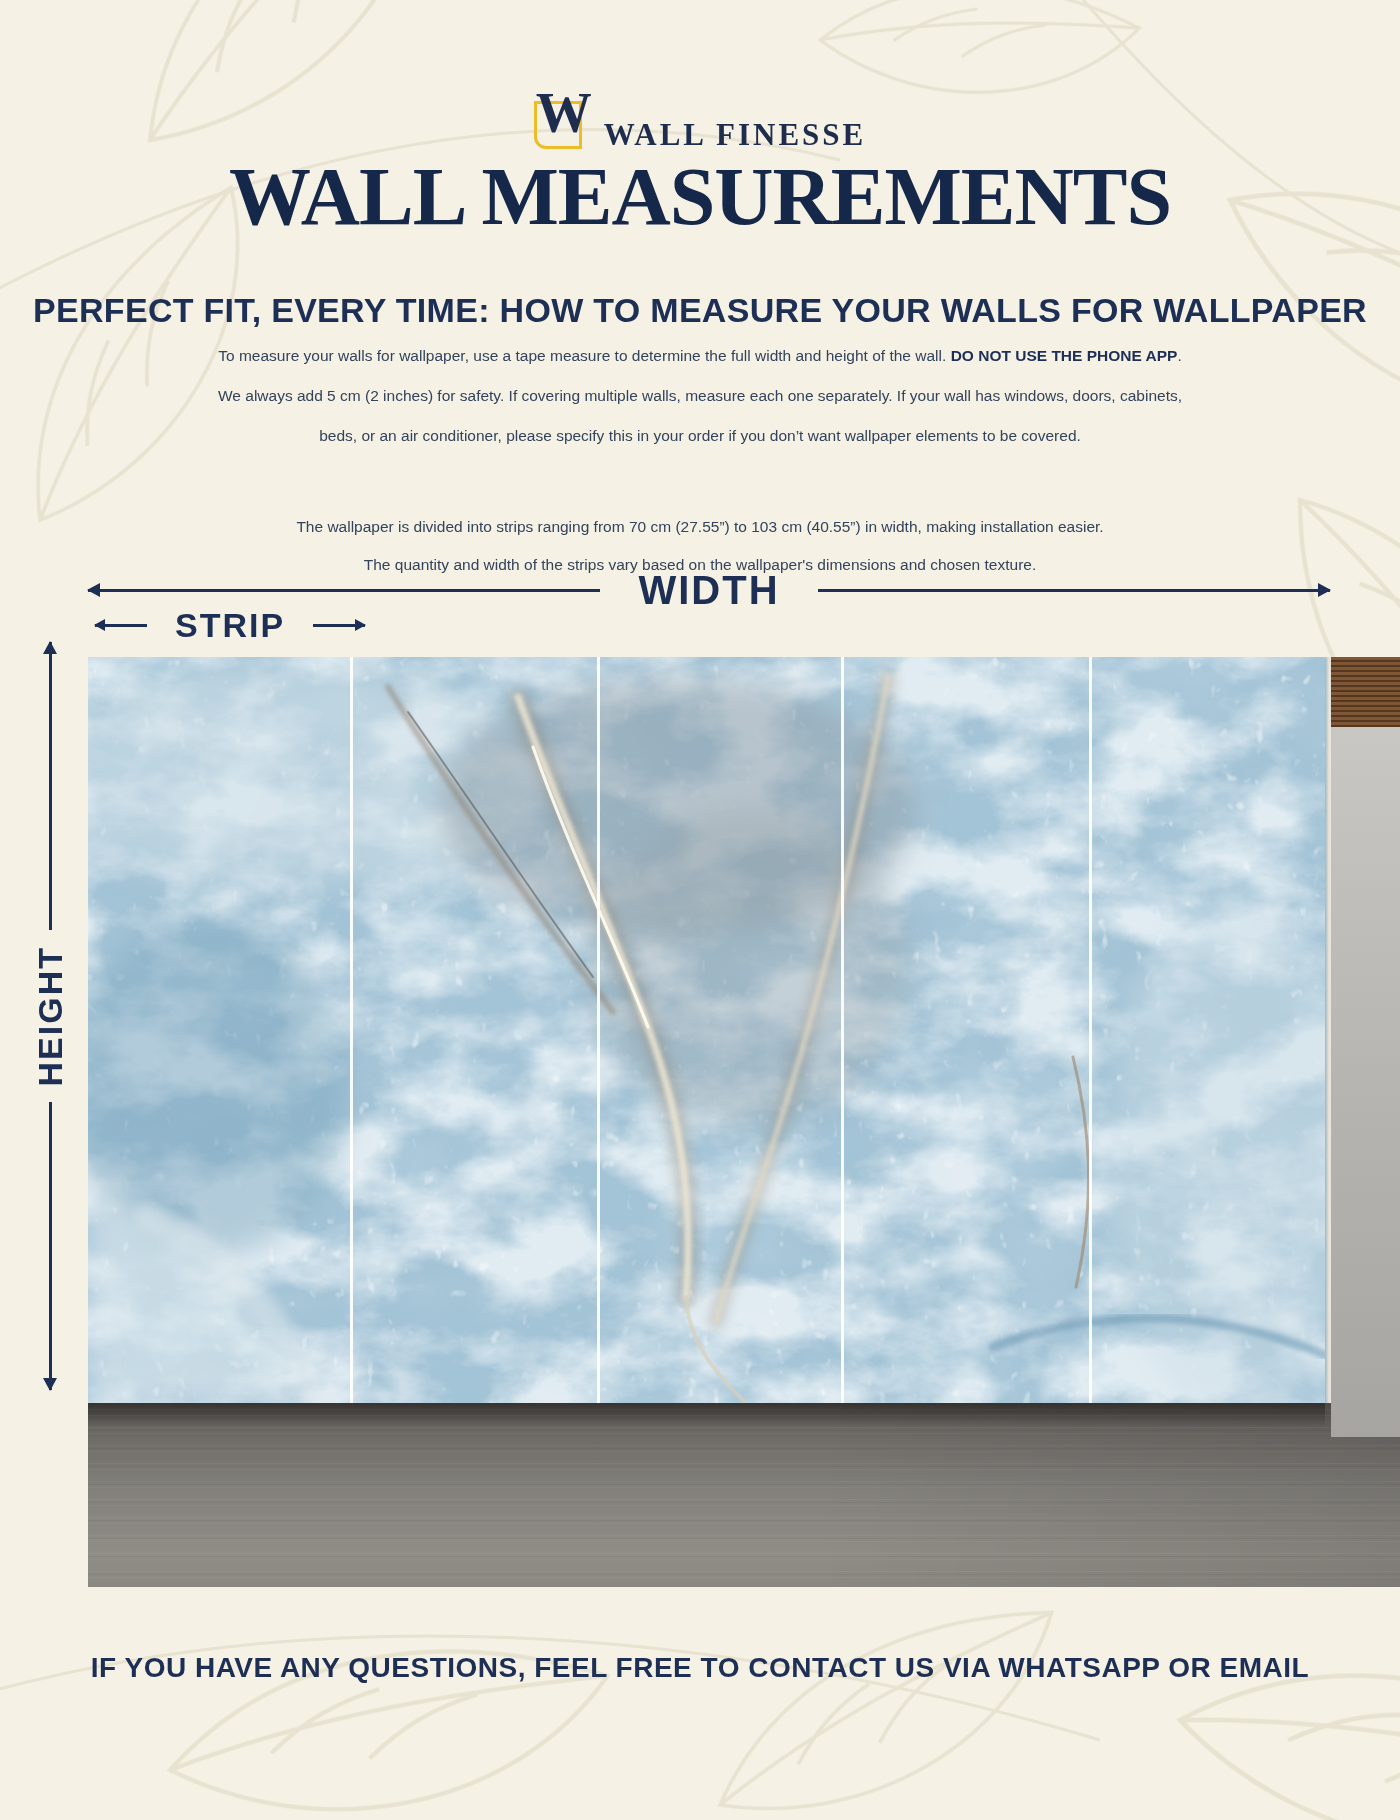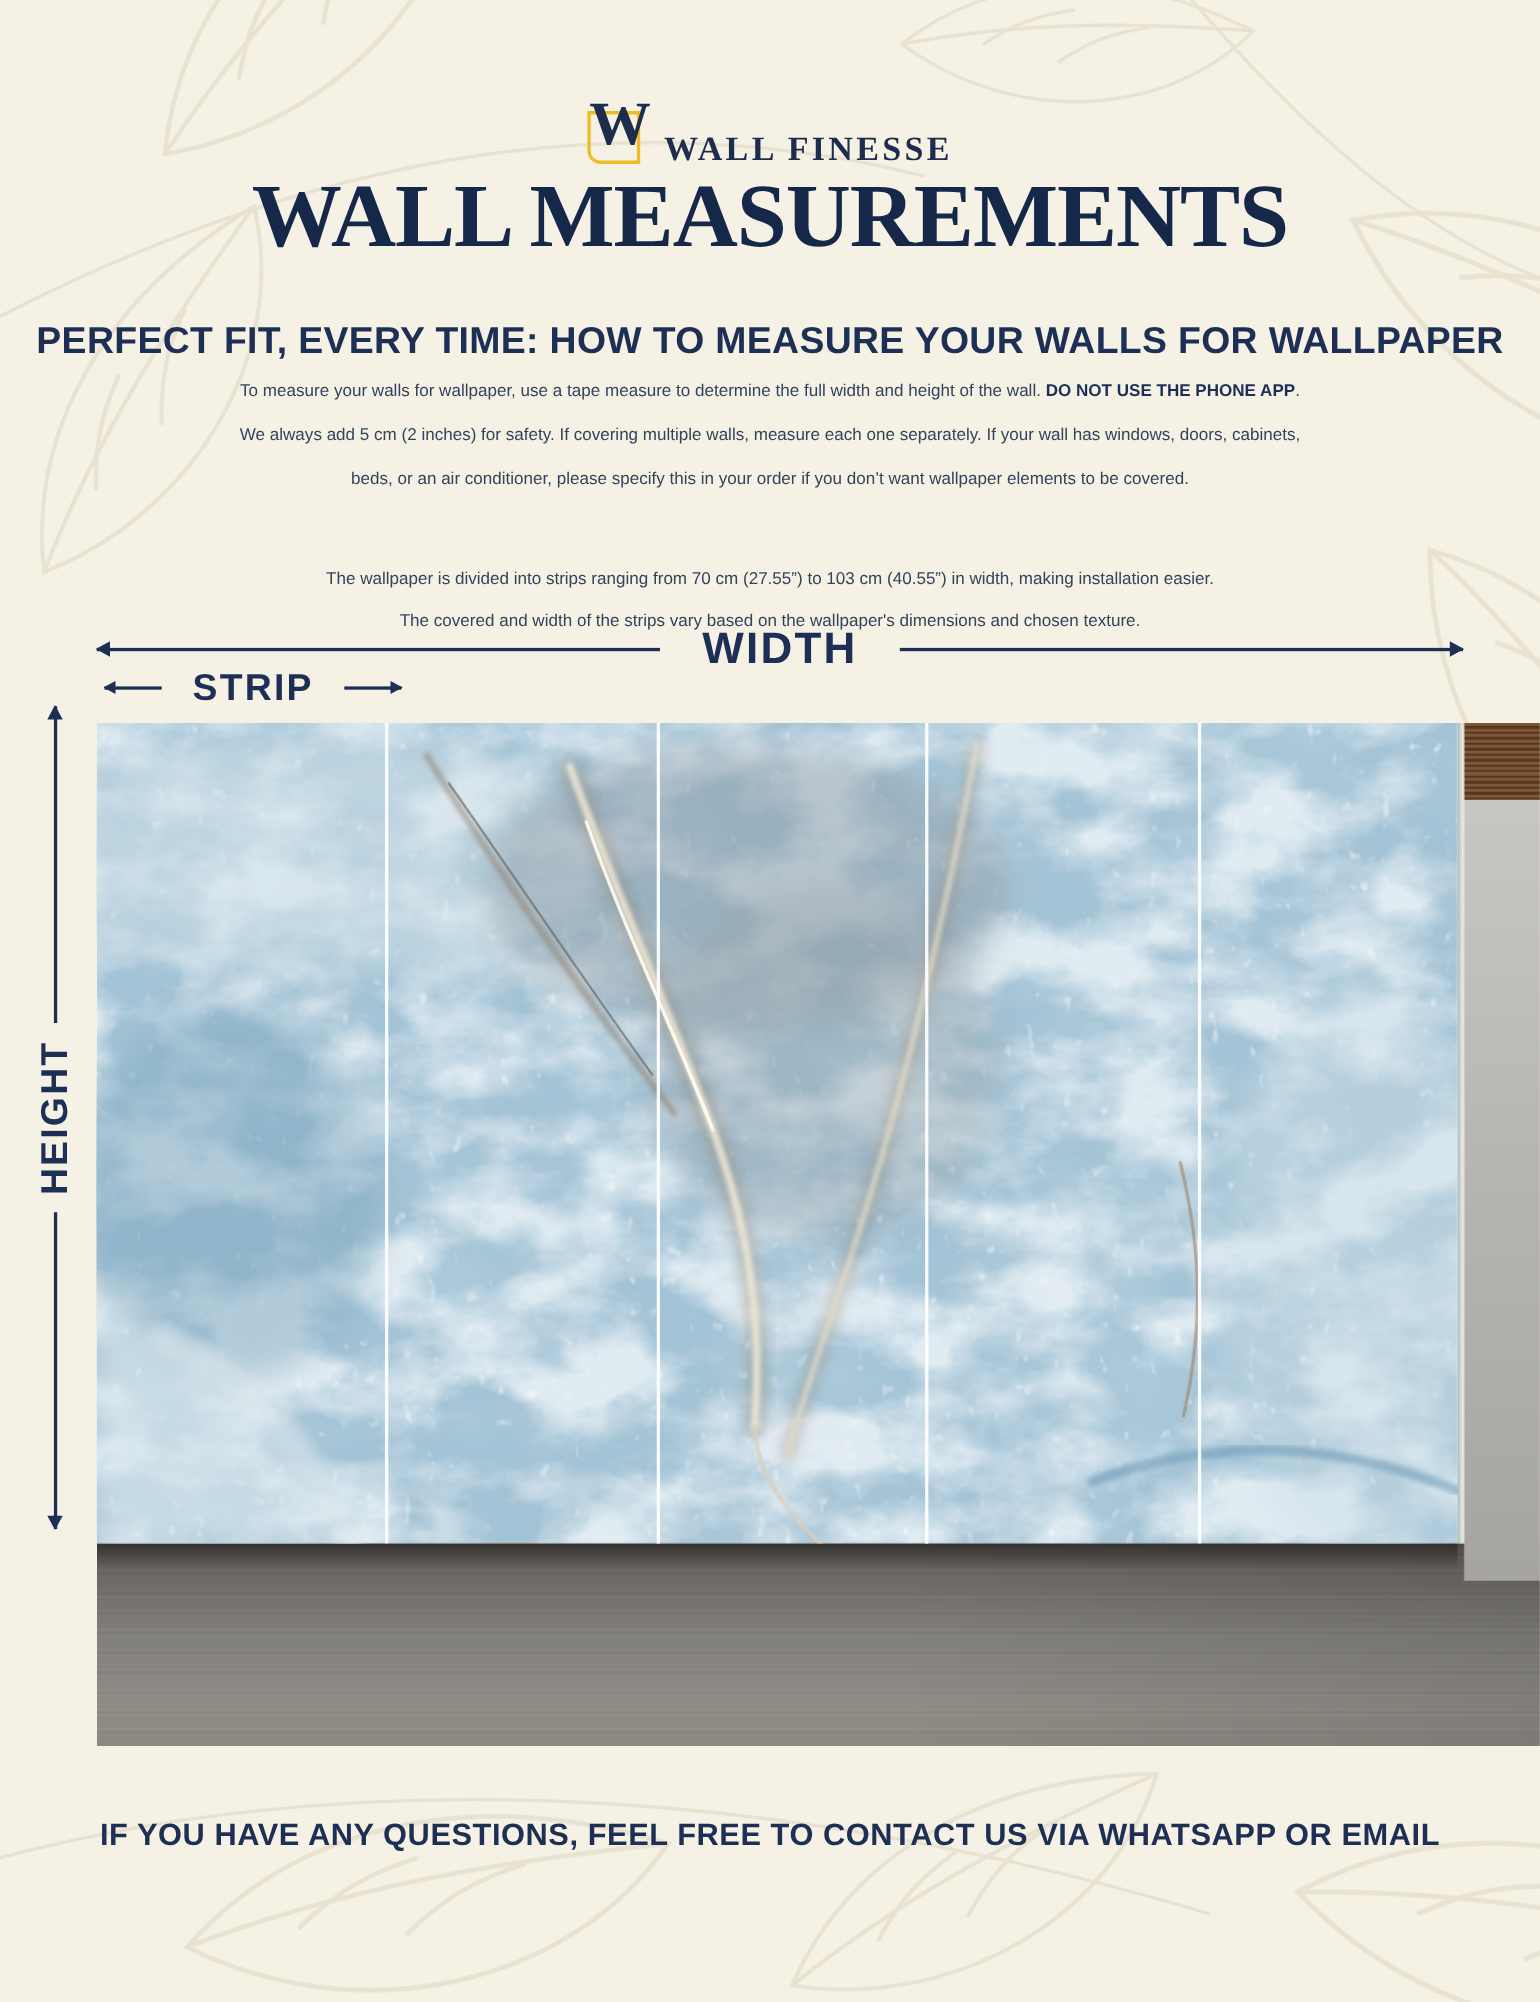--- a/index.html
+++ b/index.html
@@ -123,21 +123,21 @@
   <div class="page-subtitle">PERFECT FIT, EVERY TIME: HOW TO MEASURE YOUR WALLS FOR WALLPAPER</div>
 
   <div class="intro">
     <div class="line"><span>To measure your walls for wallpaper, use a tape measure to determine the full width and height of the wall. </span><b>DO NOT USE THE PHONE APP</b><span>.</span></div>
     <div class="line">We always add 5 cm (2 inches) for safety. If covering multiple walls, measure each one separately. If your wall has windows, doors, cabinets,</div>
     <div class="line">beds, or an air conditioner, please specify this in your order if you don’t want wallpaper elements to be covered.</div>
   </div>
 
   <div class="strips-info">
     <div class="line">The wallpaper is divided into strips ranging from 70 cm (27.55”) to 103 cm (40.55”) in width, making installation easier.</div>
-    <div class="line">The covered and width of the strips vary based on the wallpaper's dimensions and chosen texture.</div>
+    <div class="line">The quantity and width of the strips vary based on the wallpaper's dimensions and chosen texture.</div>
   </div>
 
   <div class="width-row">
     <div class="h-line arrow-left"></div>
     <div class="width-label">WIDTH</div>
     <div class="h-line arrow-right"></div>
   </div>
 
   <div class="strip-row">
     <div class="mini-line arrow-left"></div>

